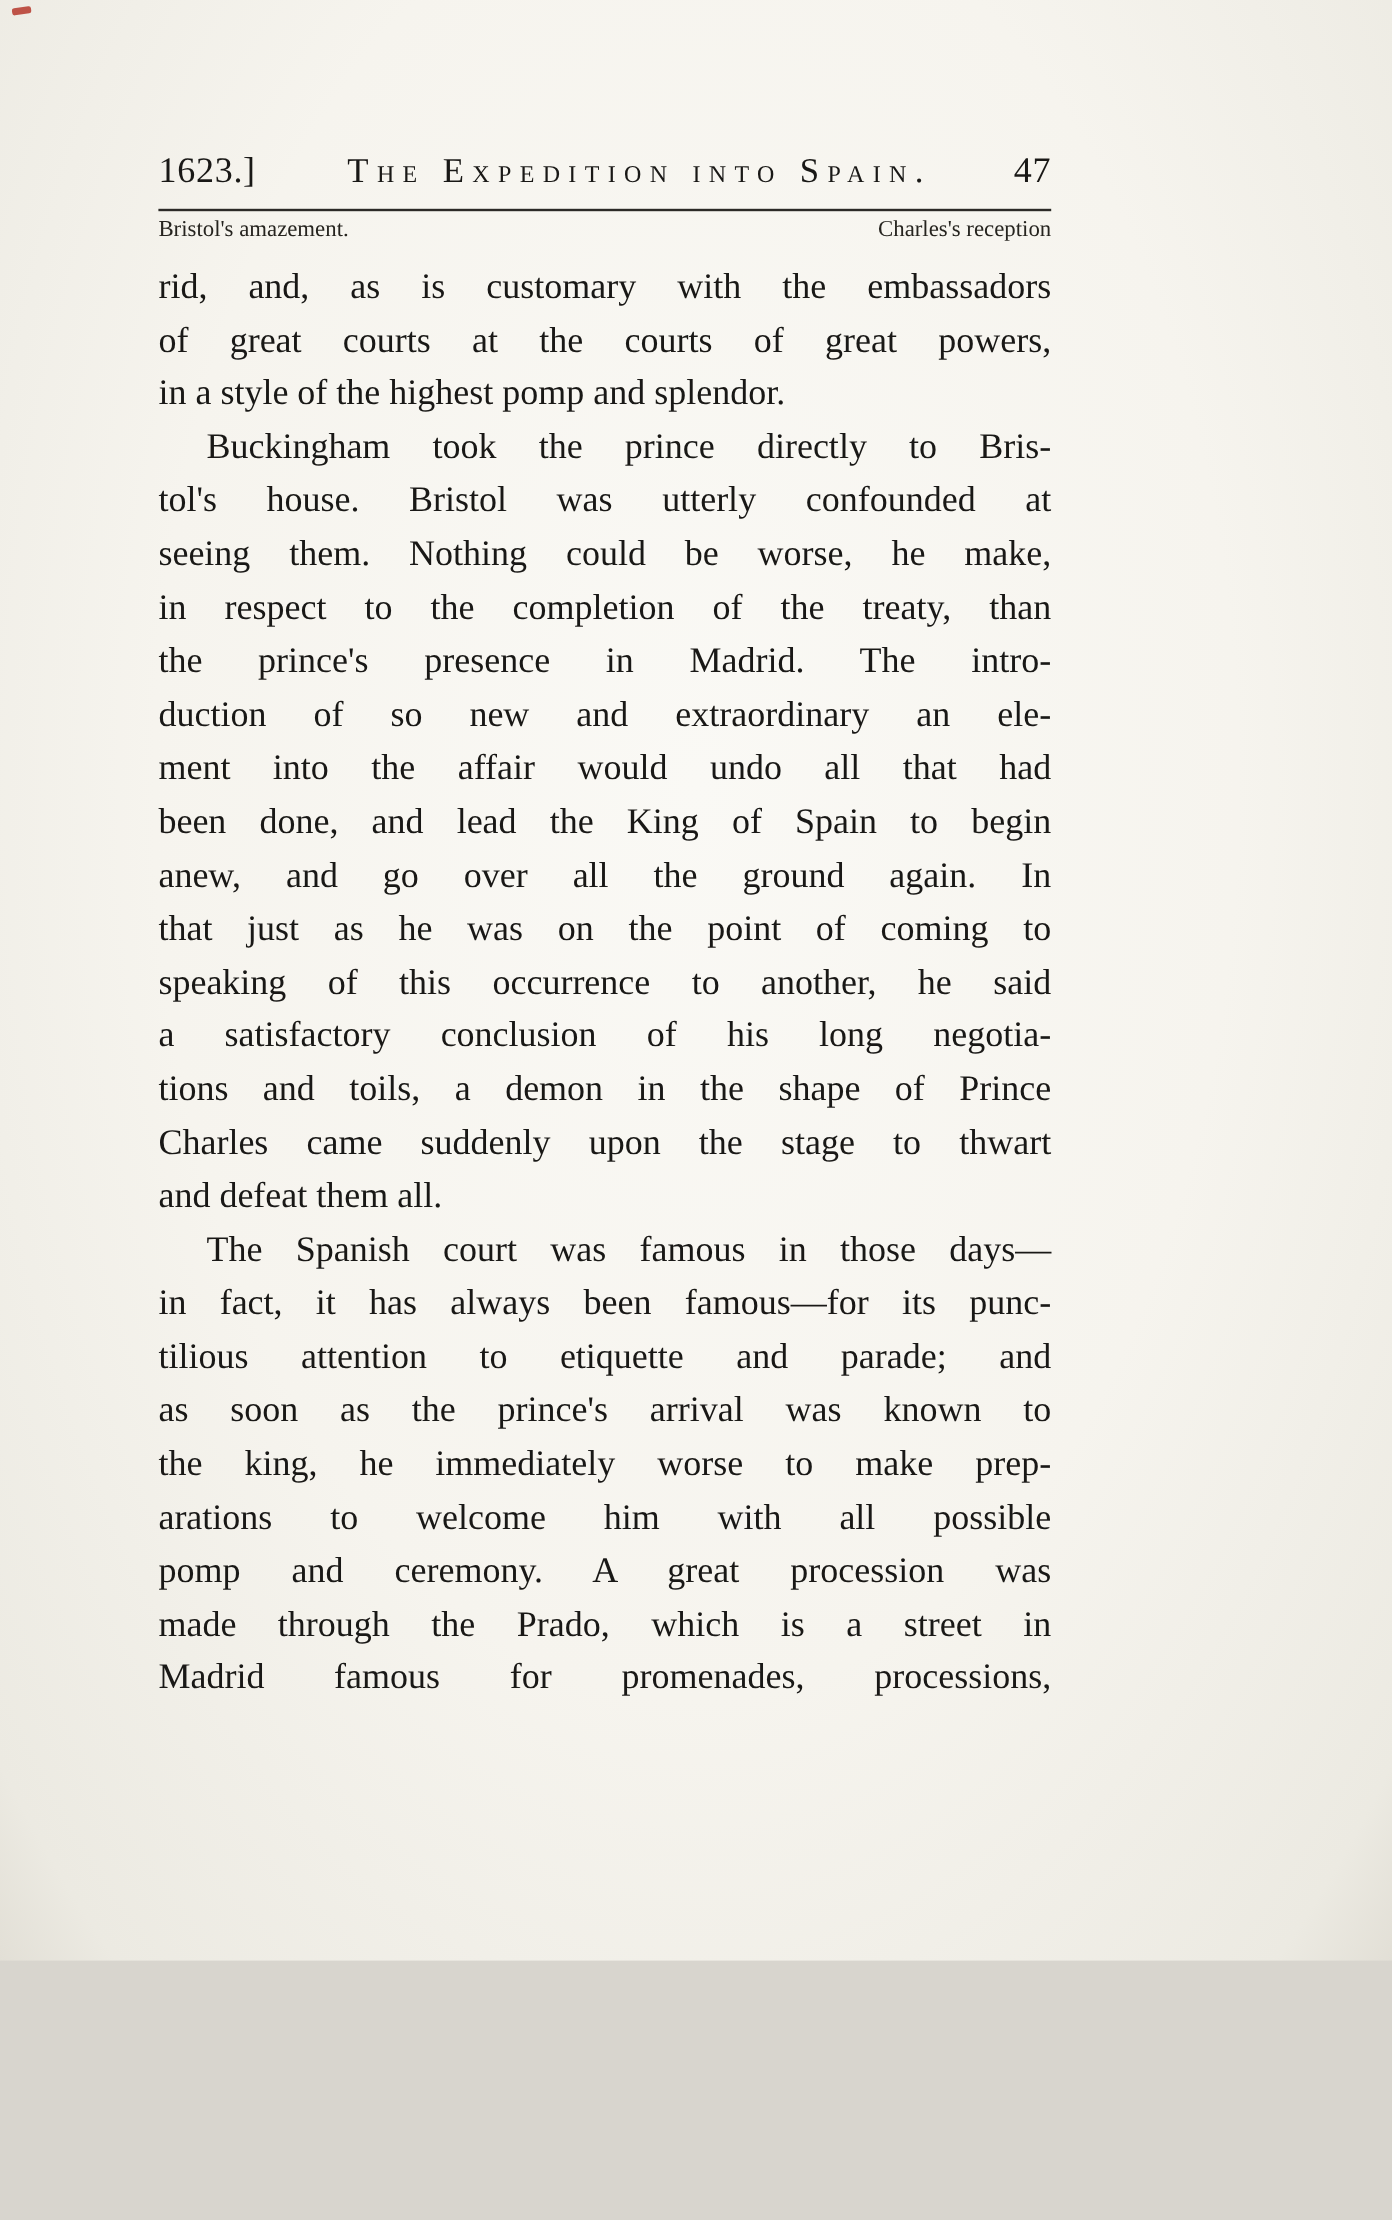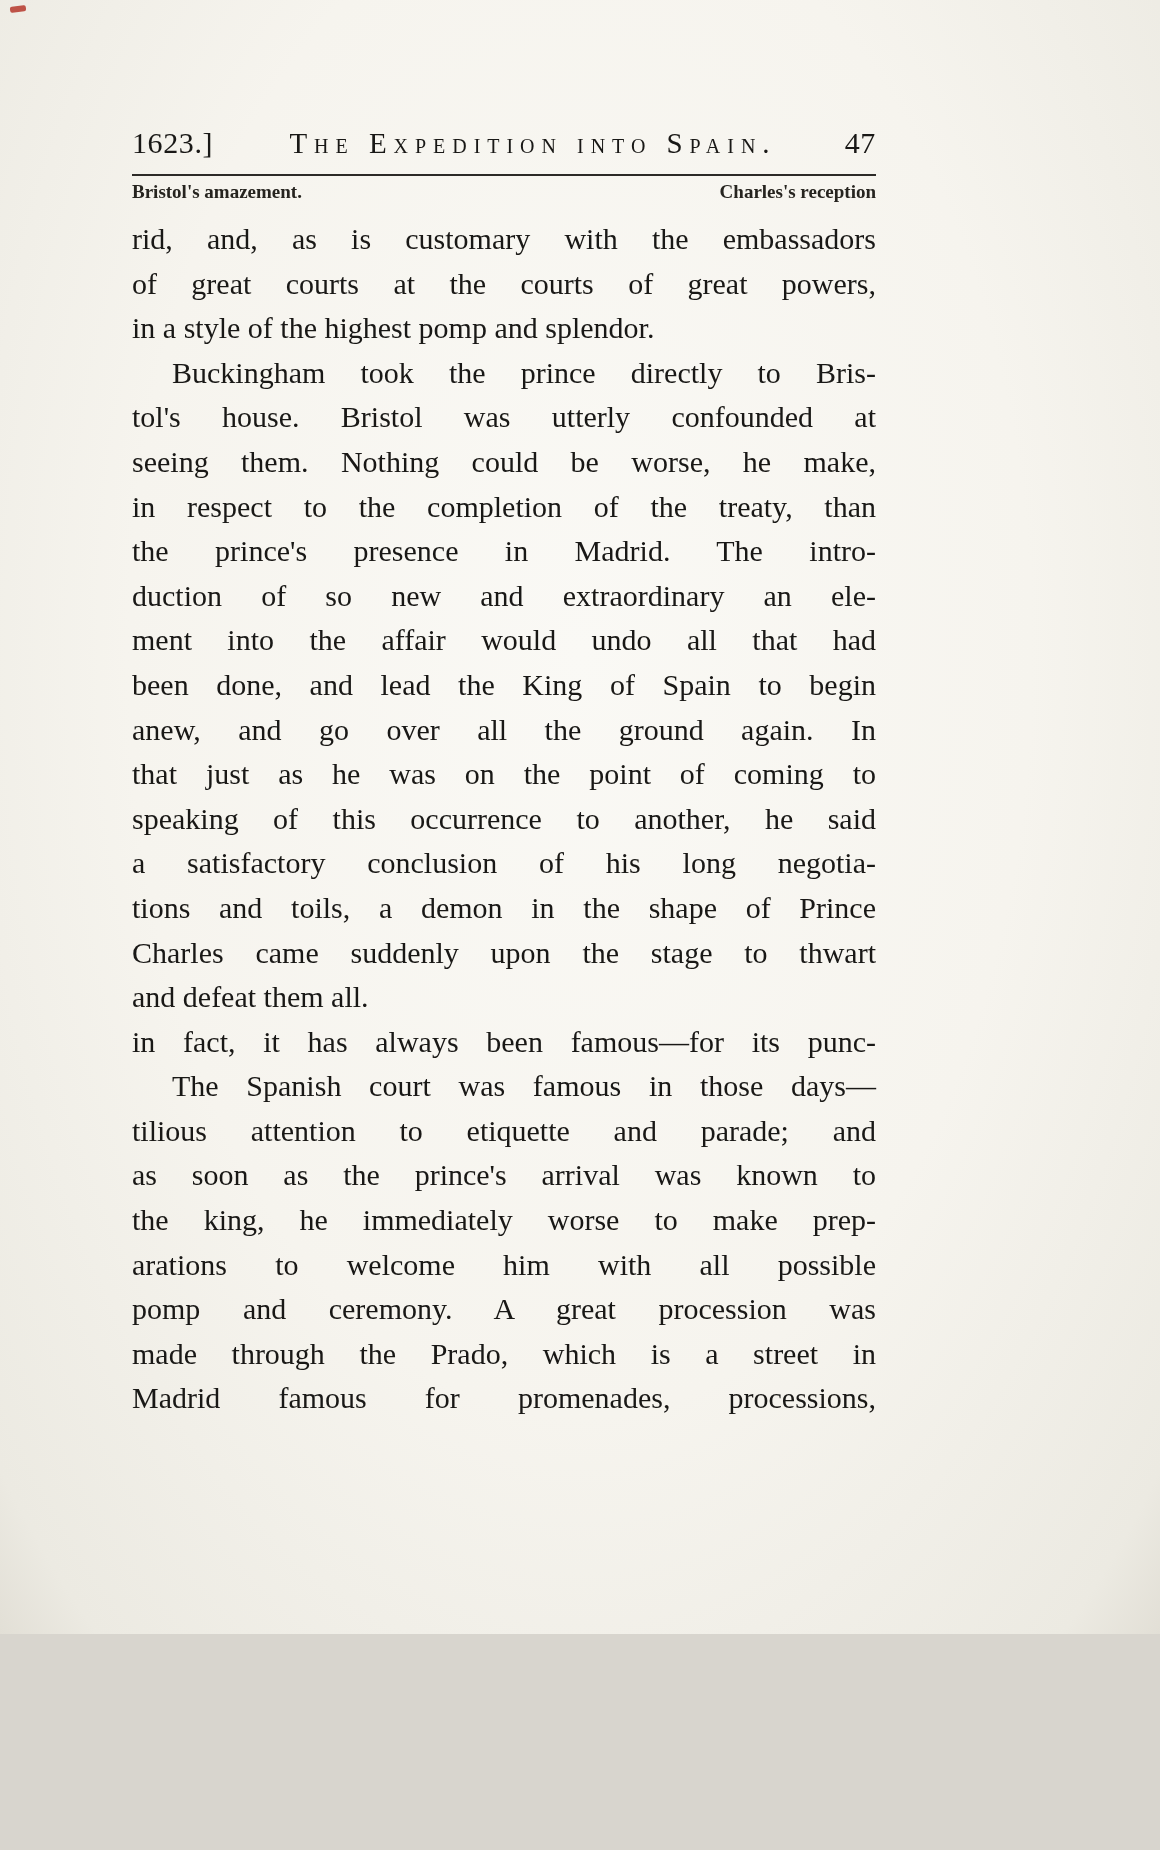--- a/index.html
+++ b/index.html
@@ -61,21 +61,20 @@
     margin-top: 14px;
     border-top: 2px solid #2c2a27;
     height: 0;
   }
   .running-heads {
     display: flex;
     justify-content: space-between;
     font-size: 19px;
     margin-top: 5px;
     color: #26241f;
-    font-weight: bold;
   }
   .body-text {
     margin-top: 14px;
     font-size: 30px;
     line-height: 44.6px;
   }
   .line {
     text-align: justify;
     text-align-last: justify;
   }
@@ -119,22 +118,22 @@
         <div class="line">duction of so new and extraordinary an ele-</div>
         <div class="line">ment into the affair would undo all that had</div>
         <div class="line">been done, and lead the King of Spain to begin</div>
         <div class="line">anew, and go over all the ground again.  In</div>
         <div class="line">that just as he was on the point of coming to</div>
         <div class="line">speaking of this occurrence to another, he said</div>
         <div class="line">a satisfactory conclusion of his long negotia-</div>
         <div class="line">tions and toils, a demon in the shape of Prince</div>
         <div class="line">Charles came suddenly upon the stage to thwart</div>
         <div class="line par-end">and defeat them all.</div>
+        <div class="line indent">The Spanish court was famous in those days—</div>
         <div class="line">in fact, it has always been famous—for its punc-</div>
-        <div class="line indent">The Spanish court was famous in those days—</div>
         <div class="line">tilious attention to etiquette and parade; and</div>
         <div class="line">as soon as the prince's arrival was known to</div>
         <div class="line">the king, he immediately worse to make prep-</div>
         <div class="line">arations to welcome him with all possible</div>
         <div class="line">pomp and ceremony.  A great procession was</div>
         <div class="line">made through the Prado, which is a street in</div>
         <div class="line">Madrid famous for promenades, processions,</div>
       </div>
 
   </div>

